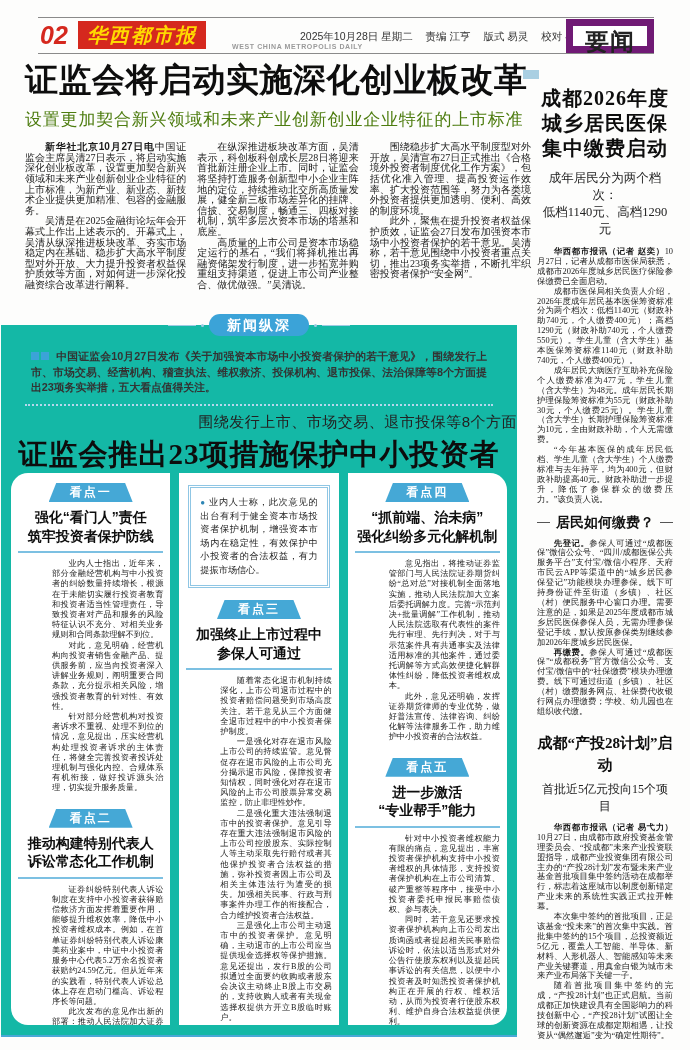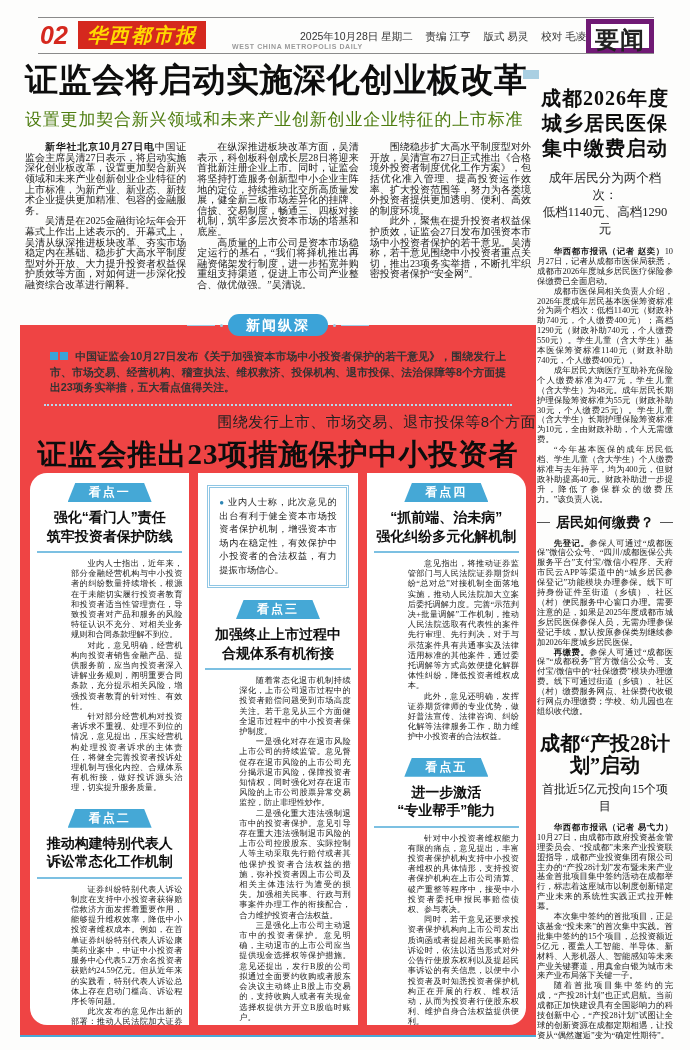--- a/index.html
+++ b/index.html
@@ -13,34 +13,34 @@
   .hd-rule-top { position:absolute; left:38px; right:36px; top:17px; border-top:1px solid #8a8a8a; }
   .hd-rule-bot { position:absolute; left:38px; right:36px; top:53px; border-top:1px solid #8a8a8a; }
   .header { position:absolute; left:38px; right:36px; top:19px; height:34px; }
   .page-num { position:absolute; left:2px; top:2px; font:bold italic 25px "Liberation Sans", sans-serif; color:#d5281e; }
   .masthead-box { position:absolute; left:40px; top:2px; width:128px; height:28px; background:#d5281e;
     color:#ffd900; font:bold italic 20px "Liberation Serif", serif; text-align:center; line-height:28px; letter-spacing:2px; }
   .masthead-en { position:absolute; left:194px; bottom:3px; font:bold 7px "Liberation Sans", sans-serif; color:#9a9a9a; letter-spacing:0.6px; }
   .date-staff { position:absolute; left:262px; top:11px; font:10.5px "Liberation Sans", sans-serif; color:#333; white-space:nowrap; }
   .date-staff span { margin-right:10px; }
   .sec-divider { position:absolute; right:54px; top:0; width:2px; height:34px; background:#777; }
-  .yaowen-box { position:absolute; right:0; top:0; height:34px; border:5px solid #701a75; padding:0 4px;
+  .yaowen-box { position:absolute; right:0; top:0; height:34px; border:7px solid #701a75; padding:0 12px;
     font:bold 24px/32px "Liberation Serif", serif; color:#222; letter-spacing:1px; background:#fff; }
   
   .lead { position:absolute; left:25px; top:60px; width:506px; }
   .lead h1 { font-size:33px; line-height:1.25; font-weight:bold; color:#0d0d0d; letter-spacing:0.5px; white-space:nowrap; }
   .lead-marker { position:absolute; right:-8px; top:10px; width:16px; height:9px; background:#a9cfe2; }
   .lead-sub { margin-top:7px; font:17px "Liberation Sans", sans-serif; color:#4d7c0f; letter-spacing:0.8px; white-space:nowrap; }
   .lead-body { margin-top:11px; height:158px; overflow:hidden; column-count:3; column-gap:11px;
     font-size:10px; line-height:10.6px; text-align:justify; }
   .lead-body p { text-indent:2em; }
   .lead-body b { font-family:"Liberation Sans", sans-serif; }
   
-  .panel { position:absolute; left:20px; top:325px; width:516px; height:712px;
-    background:#ef4444; border-bottom:2px solid #49a8d6; }
+  .panel { position:absolute; left:1px; top:325px; width:516px; height:712px;
+    background:#14b8a6; border-bottom:2px solid #49a8d6; }
   .panel-badge-row { position:absolute; top:-11px; left:0; right:0; display:flex; align-items:center; justify-content:center; }
   .badge-line { width:28px; border-top:1px solid #9fcbe4; }
   .badge-dot { width:3px; height:3px; border-radius:50%; background:#9fcbe4; margin:0 5px; }
   .panel-badge { background:#3ba3d8; color:#fff; font:bold 14px/22px "Liberation Sans", sans-serif;
     padding:0 18px; border-radius:11px; letter-spacing:2px; }
   .panel-intro { margin:24px 30px 0 30px; font:bold 10.8px/15.5px "Liberation Sans", sans-serif; color:#333; text-align:justify; }
   .sq { display:inline-block; width:8px; height:8px; background:#3ba3d8; margin-right:2px; }
   .sq2 { margin-right:7px; }
   .panel-dots { margin:8px 24px 7px; border-top:2px dotted #b5d7ec; }
   .panel-kicker { text-align:right; font:15px "Liberation Sans", sans-serif; color:#222; letter-spacing:0.5px; }
@@ -60,21 +60,21 @@
   .gap14 { height:13px; }
   
   .sidebar { position:absolute; left:537px; top:86px; width:136px; height:958px; overflow:hidden; }
   .sb-h1 { text-align:center; font-weight:bold; font-size:20px; line-height:25px; color:#0d0d0d; letter-spacing:1px; }
   .sb-sub { text-align:center; font-size:12.5px; line-height:17px; color:#222; margin:9px 0 9px; }
   .sb-body p { font-size:8.4px; line-height:9.9px; text-indent:2em; text-align:justify; }
   .sb-body b, .sb-dl { font-family:"Liberation Sans", sans-serif; }
   .sb-sechead { display:flex; align-items:center; margin:9px 0 7px; font:bold 14px "Liberation Sans", sans-serif; color:#111; }
   .sb-sechead .dash { flex:1; border-top:1px solid #555; }
   .sb-sechead .lbl { margin:0 6px; }
-  .sb-h2 { text-align:center; font-weight:bold; font-size:20px; line-height:22px; color:#0d0d0d; margin-top:15px; }
+  .sb-h2 { text-align:center; font-weight:bold; font-size:15px; line-height:22px; color:#0d0d0d; margin-top:15px; }
   .sb-sub2 { text-align:center; font-size:12px; color:#222; margin:5px 0 8px; }
 </style>
 </head>
 <body>
 
 <div class="page">
 
   <div class="hd-rule-top"></div>
   <div class="header">
     <div class="page-num">02</div>
@@ -147,21 +147,21 @@
         </div>
       </div>
 
       <div class="pcol">
         <div class="quote-box">
           <span class="qdot">●</span><span>业内人士称，此次意见的出台有利于健全资本市场投资者保护机制，增强资本市场内在稳定性，有效保护中小投资者的合法权益，有力提振市场信心。</span>
         </div>
         <div class="point-badge">看点三</div>
         <div class="point-title">
           <div>加强终止上市过程中</div>
-          <div>合规体系有机衔接</div>
+          <div>参保人可通过</div>
         </div>
         <div class="point-rule"></div>
         <div class="pbody">
           <p>随着常态化退市机制持续深化，上市公司退市过程中的投资者赔偿问题受到市场高度关注。若干意见从三个方面健全退市过程中的中小投资者保护制度。</p>
           <p>一是强化对存在退市风险上市公司的持续监管。意见督促存在退市风险的上市公司充分揭示退市风险，保障投资者知情权，同时强化对存在退市风险的上市公司股票异常交易监控，防止非理性炒作。</p>
           <p>二是强化重大违法强制退市中的投资者保护。意见引导存在重大违法强制退市风险的上市公司控股股东、实际控制人等主动采取先行赔付或者其他保护投资者合法权益的措施，弥补投资者因上市公司及相关主体违法行为遭受的损失。加强相关民事、行政与刑事案件办理工作的衔接配合，合力维护投资者合法权益。</p>
           <p>三是强化上市公司主动退市中的投资者保护。意见明确，主动退市的上市公司应当提供现金选择权等保护措施。意见还提出，发行B股的公司拟通过全面要约收购或者股东会决议主动终止B股上市交易的，支持收购人或者有关现金选择权提供方开立B股临时账户。</p>
         </div>
       </div>
 

